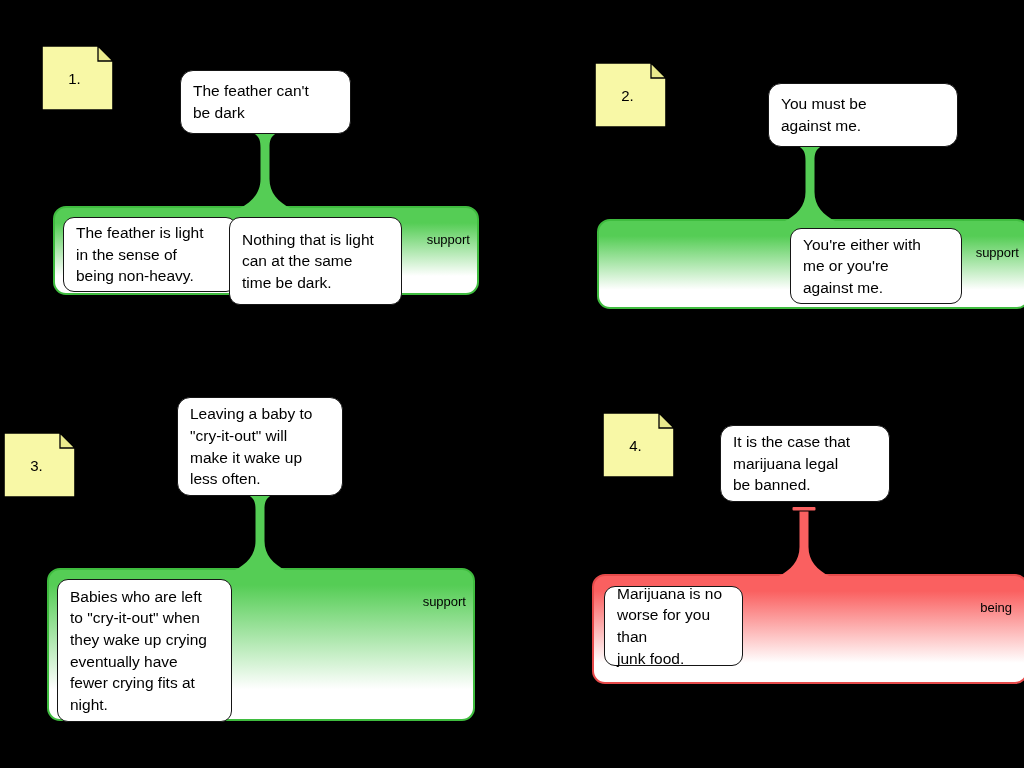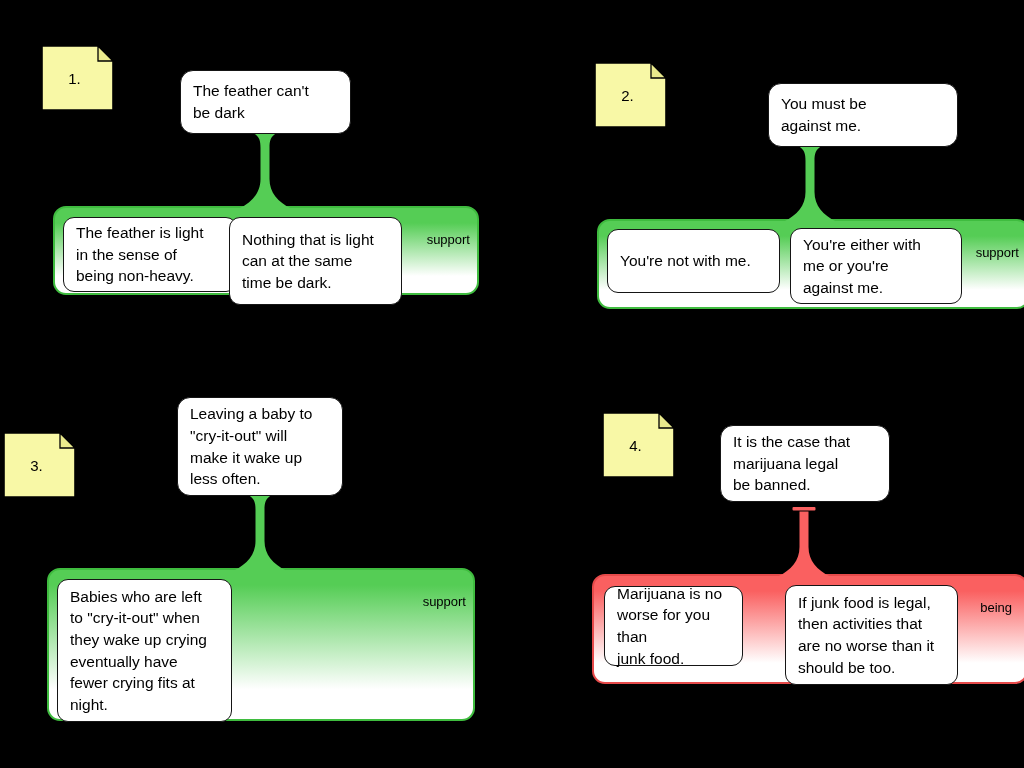--- a/index.html
+++ b/index.html
@@ -97,21 +97,20 @@
   </div>
 
   <div class="group support" id="t2-group">
     <span class="group-label">support</span>
   </div>
   <svg class="connector support" id="t2-conn" width="60" height="77" viewBox="0 0 60 77">
     <path d="M18,0 C24.5,3.5 25.5,7.5 25.5,15 L25.5,46 C25.5,60 17,69 4,75.5 L4,77 L56,77 L56,75.5 C43,69 34.5,60 34.5,46 L34.5,15 C34.5,7.5 35.5,3.5 42,0 Z"></path>
   </svg>
   <div class="box claim" id="t2-claim">You must be
 against me.</div>
-  <div class="box reason" id="t2-r0">You're not with me.</div>
   <div class="box reason" id="t2-r1">You're either with
 me or you're
 against me.</div>
   <div class="note" id="t2-note">
     <svg width="73" height="66" viewBox="0 0 73 66">
       <path d="M1,1 L57,1 L72,16 L72,65 L1,65 Z" fill="var(--note-fill)" stroke="#000" stroke-width="1.6"></path>
       <path d="M57,1 L72,16 L57,16 Z" fill="var(--note-fold)" stroke="#000" stroke-width="1.3"></path>
     </svg>
     <span class="note-number">2.</span>
   </div>
@@ -146,24 +145,20 @@
   <svg class="connector oppose" id="t4-conn" width="60" height="71" viewBox="0 0 60 71">
     <rect x="18.5" y="0" width="23" height="3.5" rx="1"></rect>
     <path d="M25.5,4.5 L25.5,40 C25.5,54 17,63 4,69.5 L4,71 L56,71 L56,69.5 C43,63 34.5,54 34.5,40 L34.5,4.5 Z"></path>
   </svg>
   <div class="box claim" id="t4-claim">It is the case that
 marijuana legal
 be banned.</div>
   <div class="box reason" id="t4-r0">Marijuana is no
 worse for you than
 junk food.</div>
-  <div class="box reason" id="t4-r1">If junk food is legal,
-then activities that
-are no worse than it
-should be too.</div>
   <div class="note" id="t4-note">
     <svg width="73" height="66" viewBox="0 0 73 66">
       <path d="M1,1 L57,1 L72,16 L72,65 L1,65 Z" fill="var(--note-fill)" stroke="#000" stroke-width="1.6"></path>
       <path d="M57,1 L72,16 L57,16 Z" fill="var(--note-fold)" stroke="#000" stroke-width="1.3"></path>
     </svg>
     <span class="note-number">4.</span>
   </div>
 
 </div>
 

